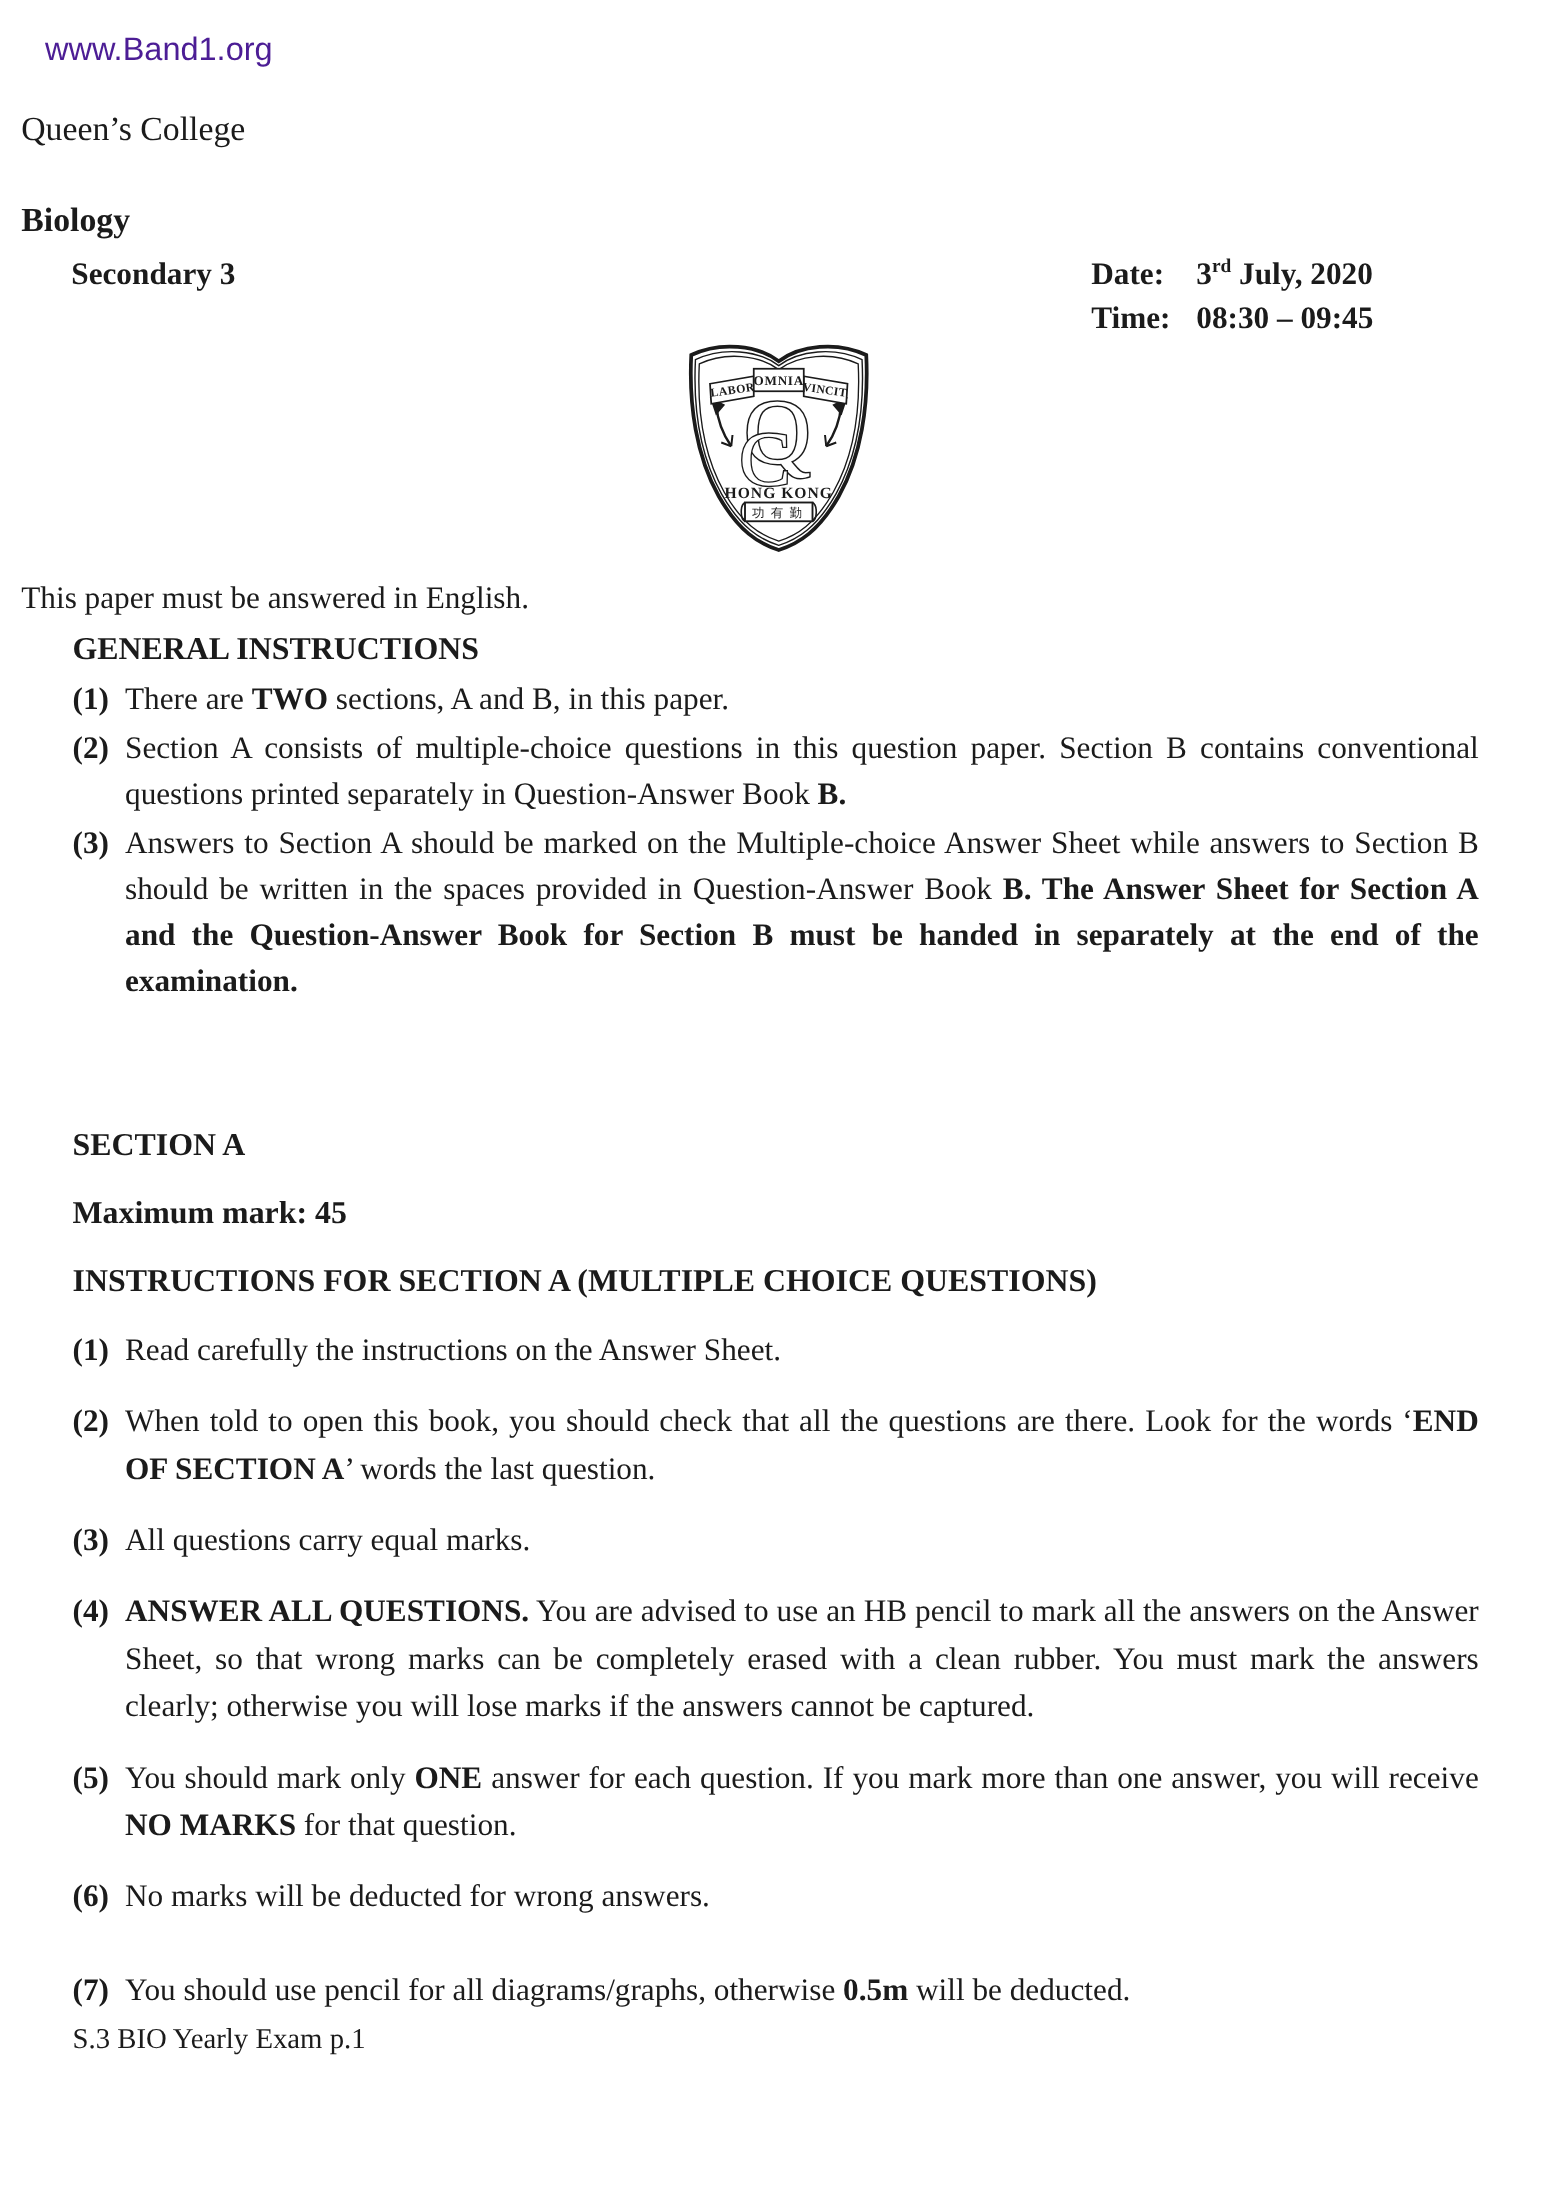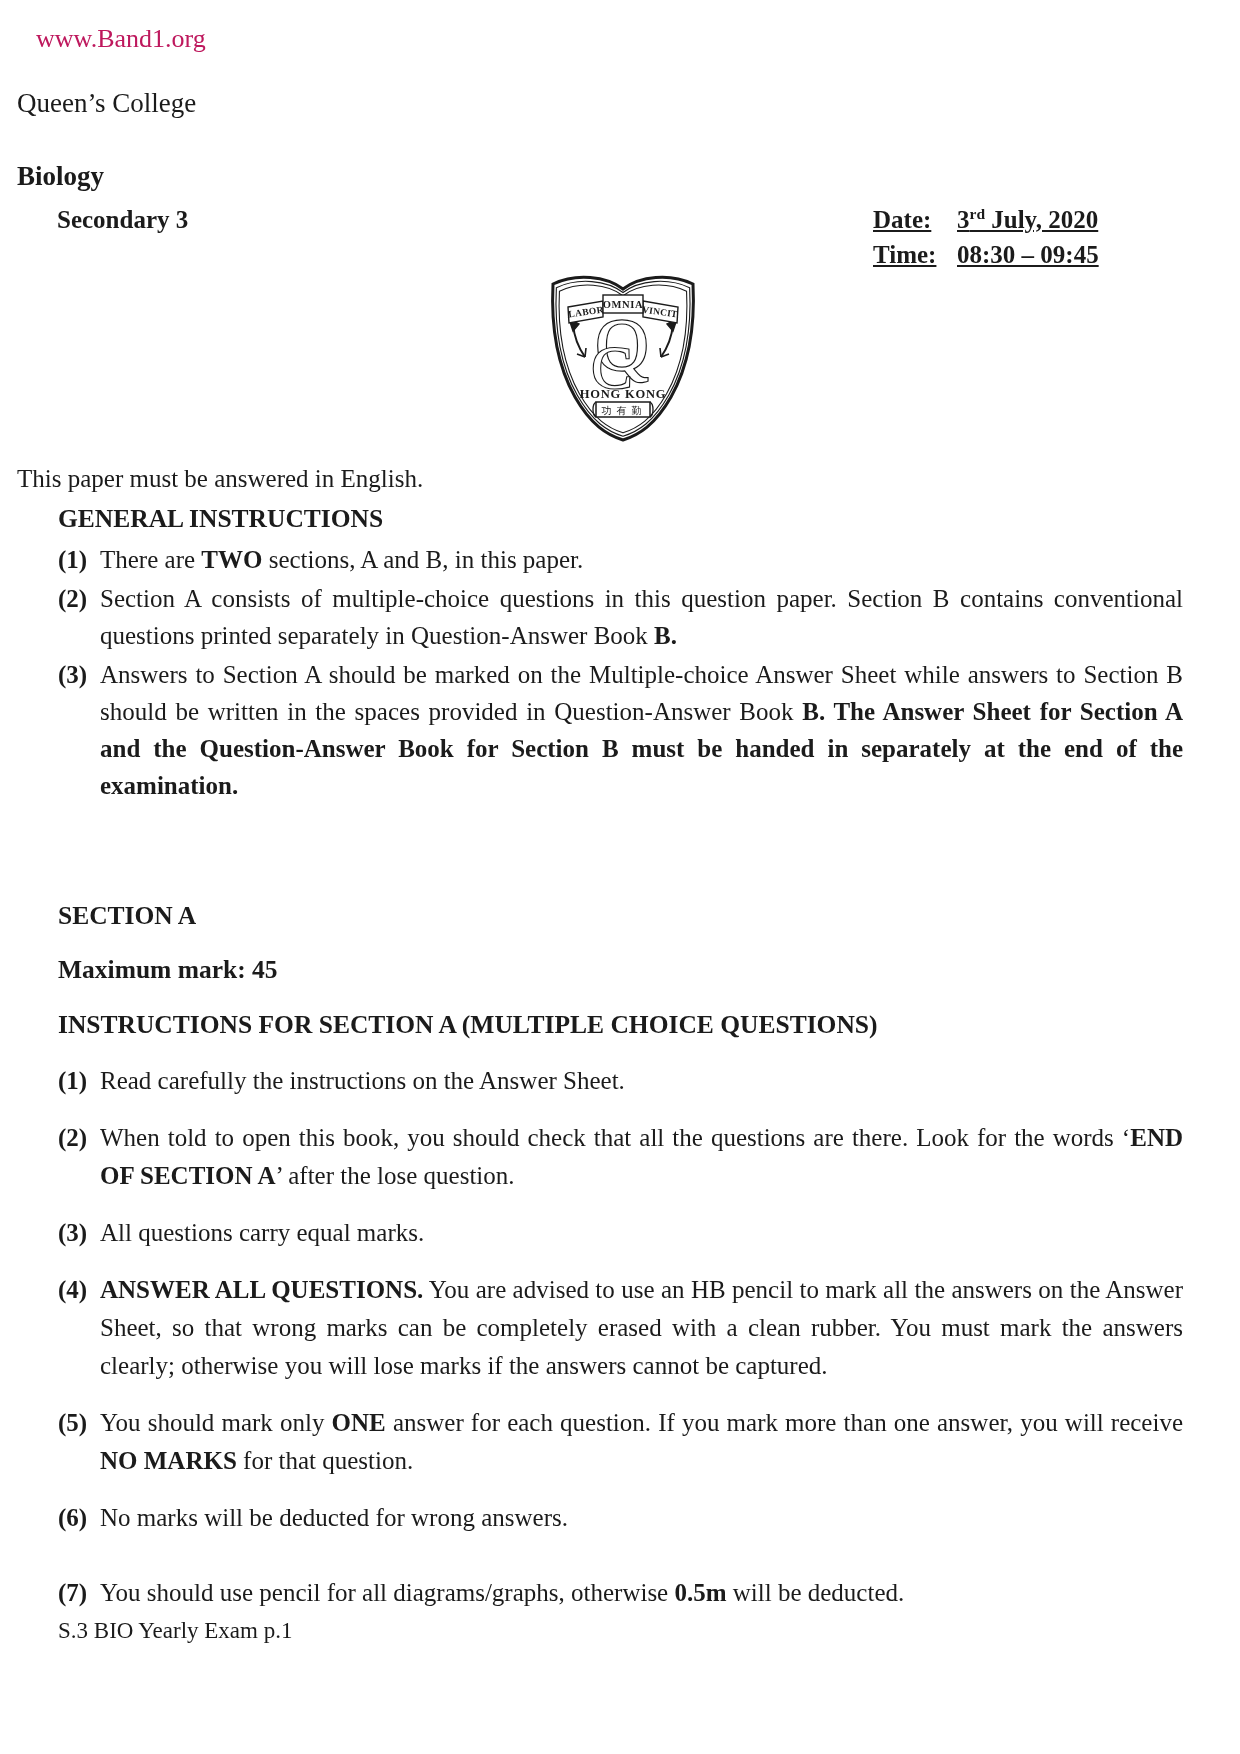--- a/index.html
+++ b/index.html
@@ -4,29 +4,29 @@
 <style>
   html,body{margin:0;padding:0;background:#ffffff;}
   .page{
     position:relative;width:1240px;height:1754px;background:#fff;
     color:#1b1b1b;font-family:"Liberation Serif","DejaVu Serif",serif;
     overflow:hidden;
   }
   .abs-center{position:absolute;left:17px;width:100%;text-align:left;}
   .watermark{
     position:absolute;left:36px;top:24px;
-    font-family:Liberation Serif, serif;
-    font-size:26px;color:#be185d;
+    font-family:Liberation Sans, sans-serif;
+    font-size:26px;color:#4c1d95;
   }
   .school{top:88px;font-size:27px;}
   .exam{top:125px;font-size:27px;}
   .subject{top:161px;font-size:27px;font-weight:bold;}
   .class-level{position:absolute;left:57px;top:206px;font-size:25px;font-weight:bold;}
   .datetime{position:absolute;left:873px;top:206px;font-size:25px;font-weight:bold;}
-  .dt-row{display:flex;margin-bottom:7px;text-decoration:underline;}
+  .dt-row{display:flex;margin-bottom:7px;}
   .dt-label{width:84px;}
   sup{font-size:0.62em;vertical-align:super;line-height:0;}
   .crest-wrap{position:absolute;left:546px;top:268px;width:154px;height:177px;}
   .crest-wrap svg{width:100%;height:100%;}
   .notice{top:465px;font-size:25px;}
   .content{position:absolute;left:58px;top:500px;width:1125px;font-size:25px;}
   .h{font-weight:bold;font-size:25.5px;line-height:37px;}
   .gen-title{margin-bottom:4px;}
   .li{position:relative;padding-left:42px;text-align:justify;line-height:37px;}
   .li .num{position:absolute;left:0;top:0;font-weight:bold;}
@@ -123,21 +123,21 @@
     <div class="h sa-title">SECTION A</div>
     <div class="h max-mark">Maximum mark: 45</div>
     <div class="h sa-instr-title">INSTRUCTIONS FOR SECTION A (MULTIPLE CHOICE QUESTIONS)</div>
     <div class="sa-list">
         <div class="li">
           <span class="num">(1)</span>
           <div class="txt"><span>Read carefully the instructions on the Answer Sheet.</span></div>
         </div>
         <div class="li">
           <span class="num">(2)</span>
-          <div class="txt"><span>When told to open this book, you should check that all the questions are there. Look for the words ‘</span><b>END OF SECTION A</b><span>’ after the lose question.</span></div>
+          <div class="txt"><span>When told to open this book, you should check that all the questions are there. Look for the words ‘</span><b>END OF SECTION A</b><span>’ words the last question.</span></div>
         </div>
         <div class="li">
           <span class="num">(3)</span>
           <div class="txt"><span>All questions carry equal marks.</span></div>
         </div>
         <div class="li">
           <span class="num">(4)</span>
           <div class="txt"><b>ANSWER ALL QUESTIONS.</b><span> You are advised to use an HB pencil to mark all the answers on the Answer Sheet, so that wrong marks can be completely erased with a clean rubber. You must mark the answers clearly; otherwise you will lose marks if the answers cannot be captured.</span></div>
         </div>
         <div class="li">

